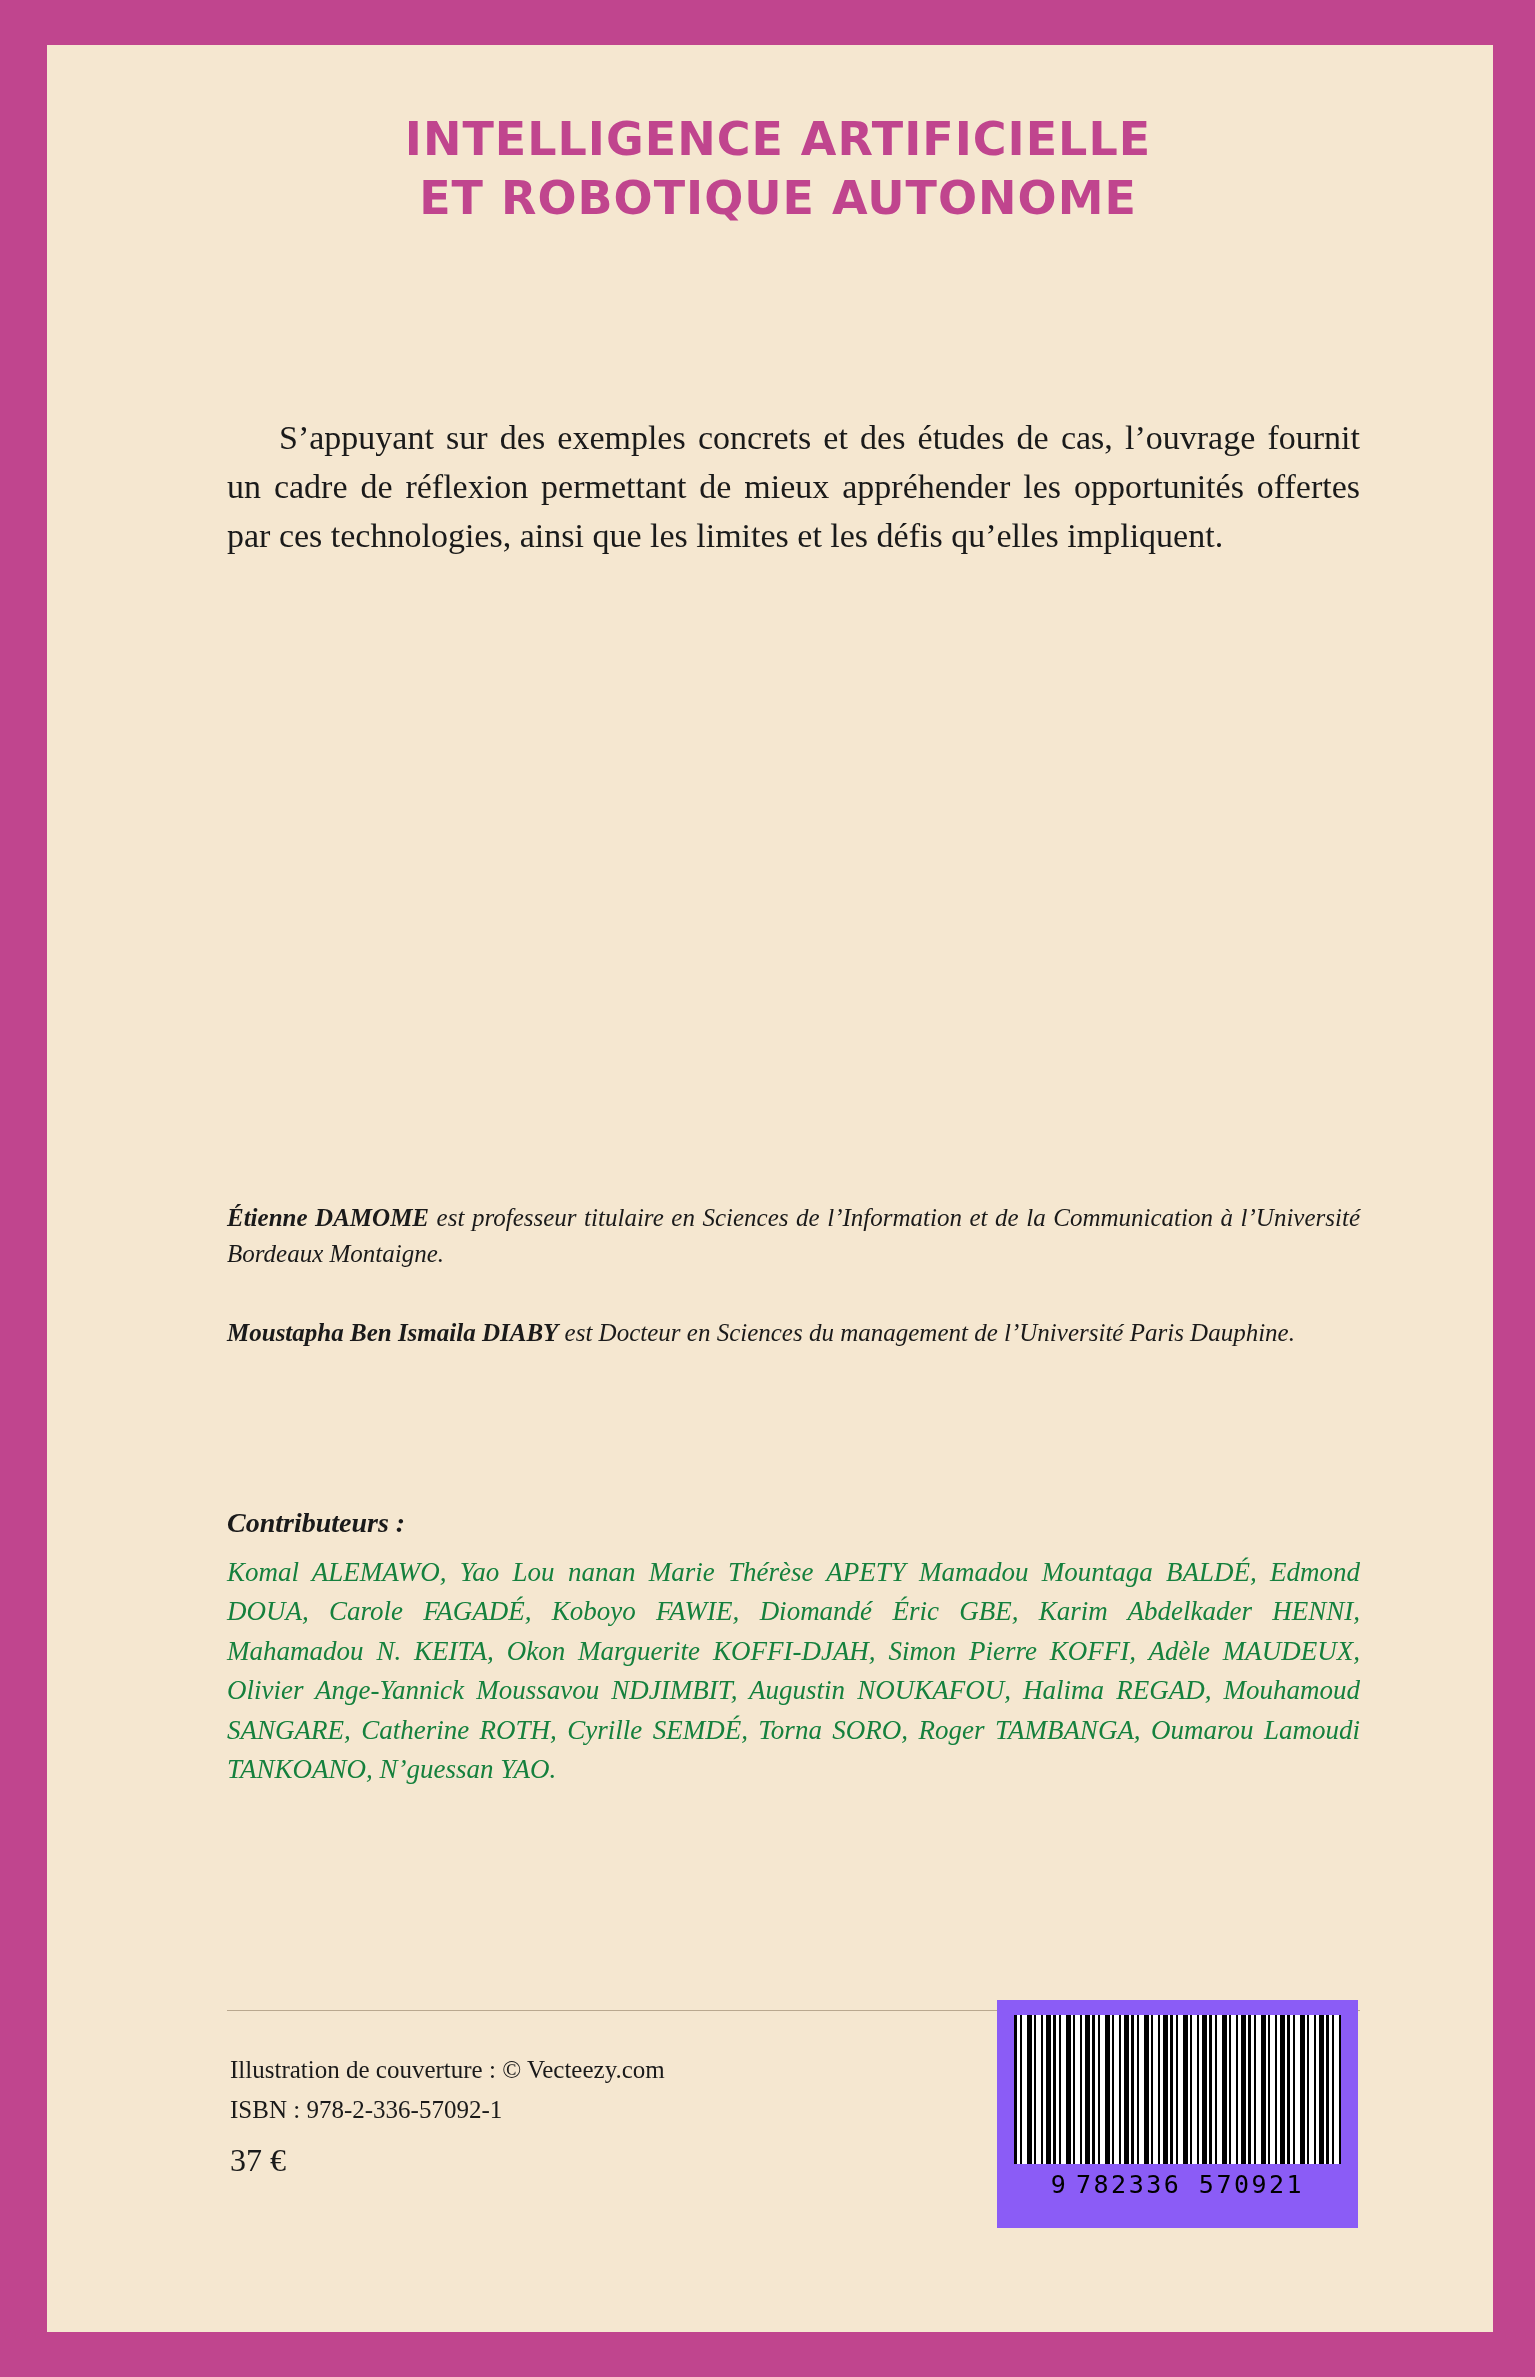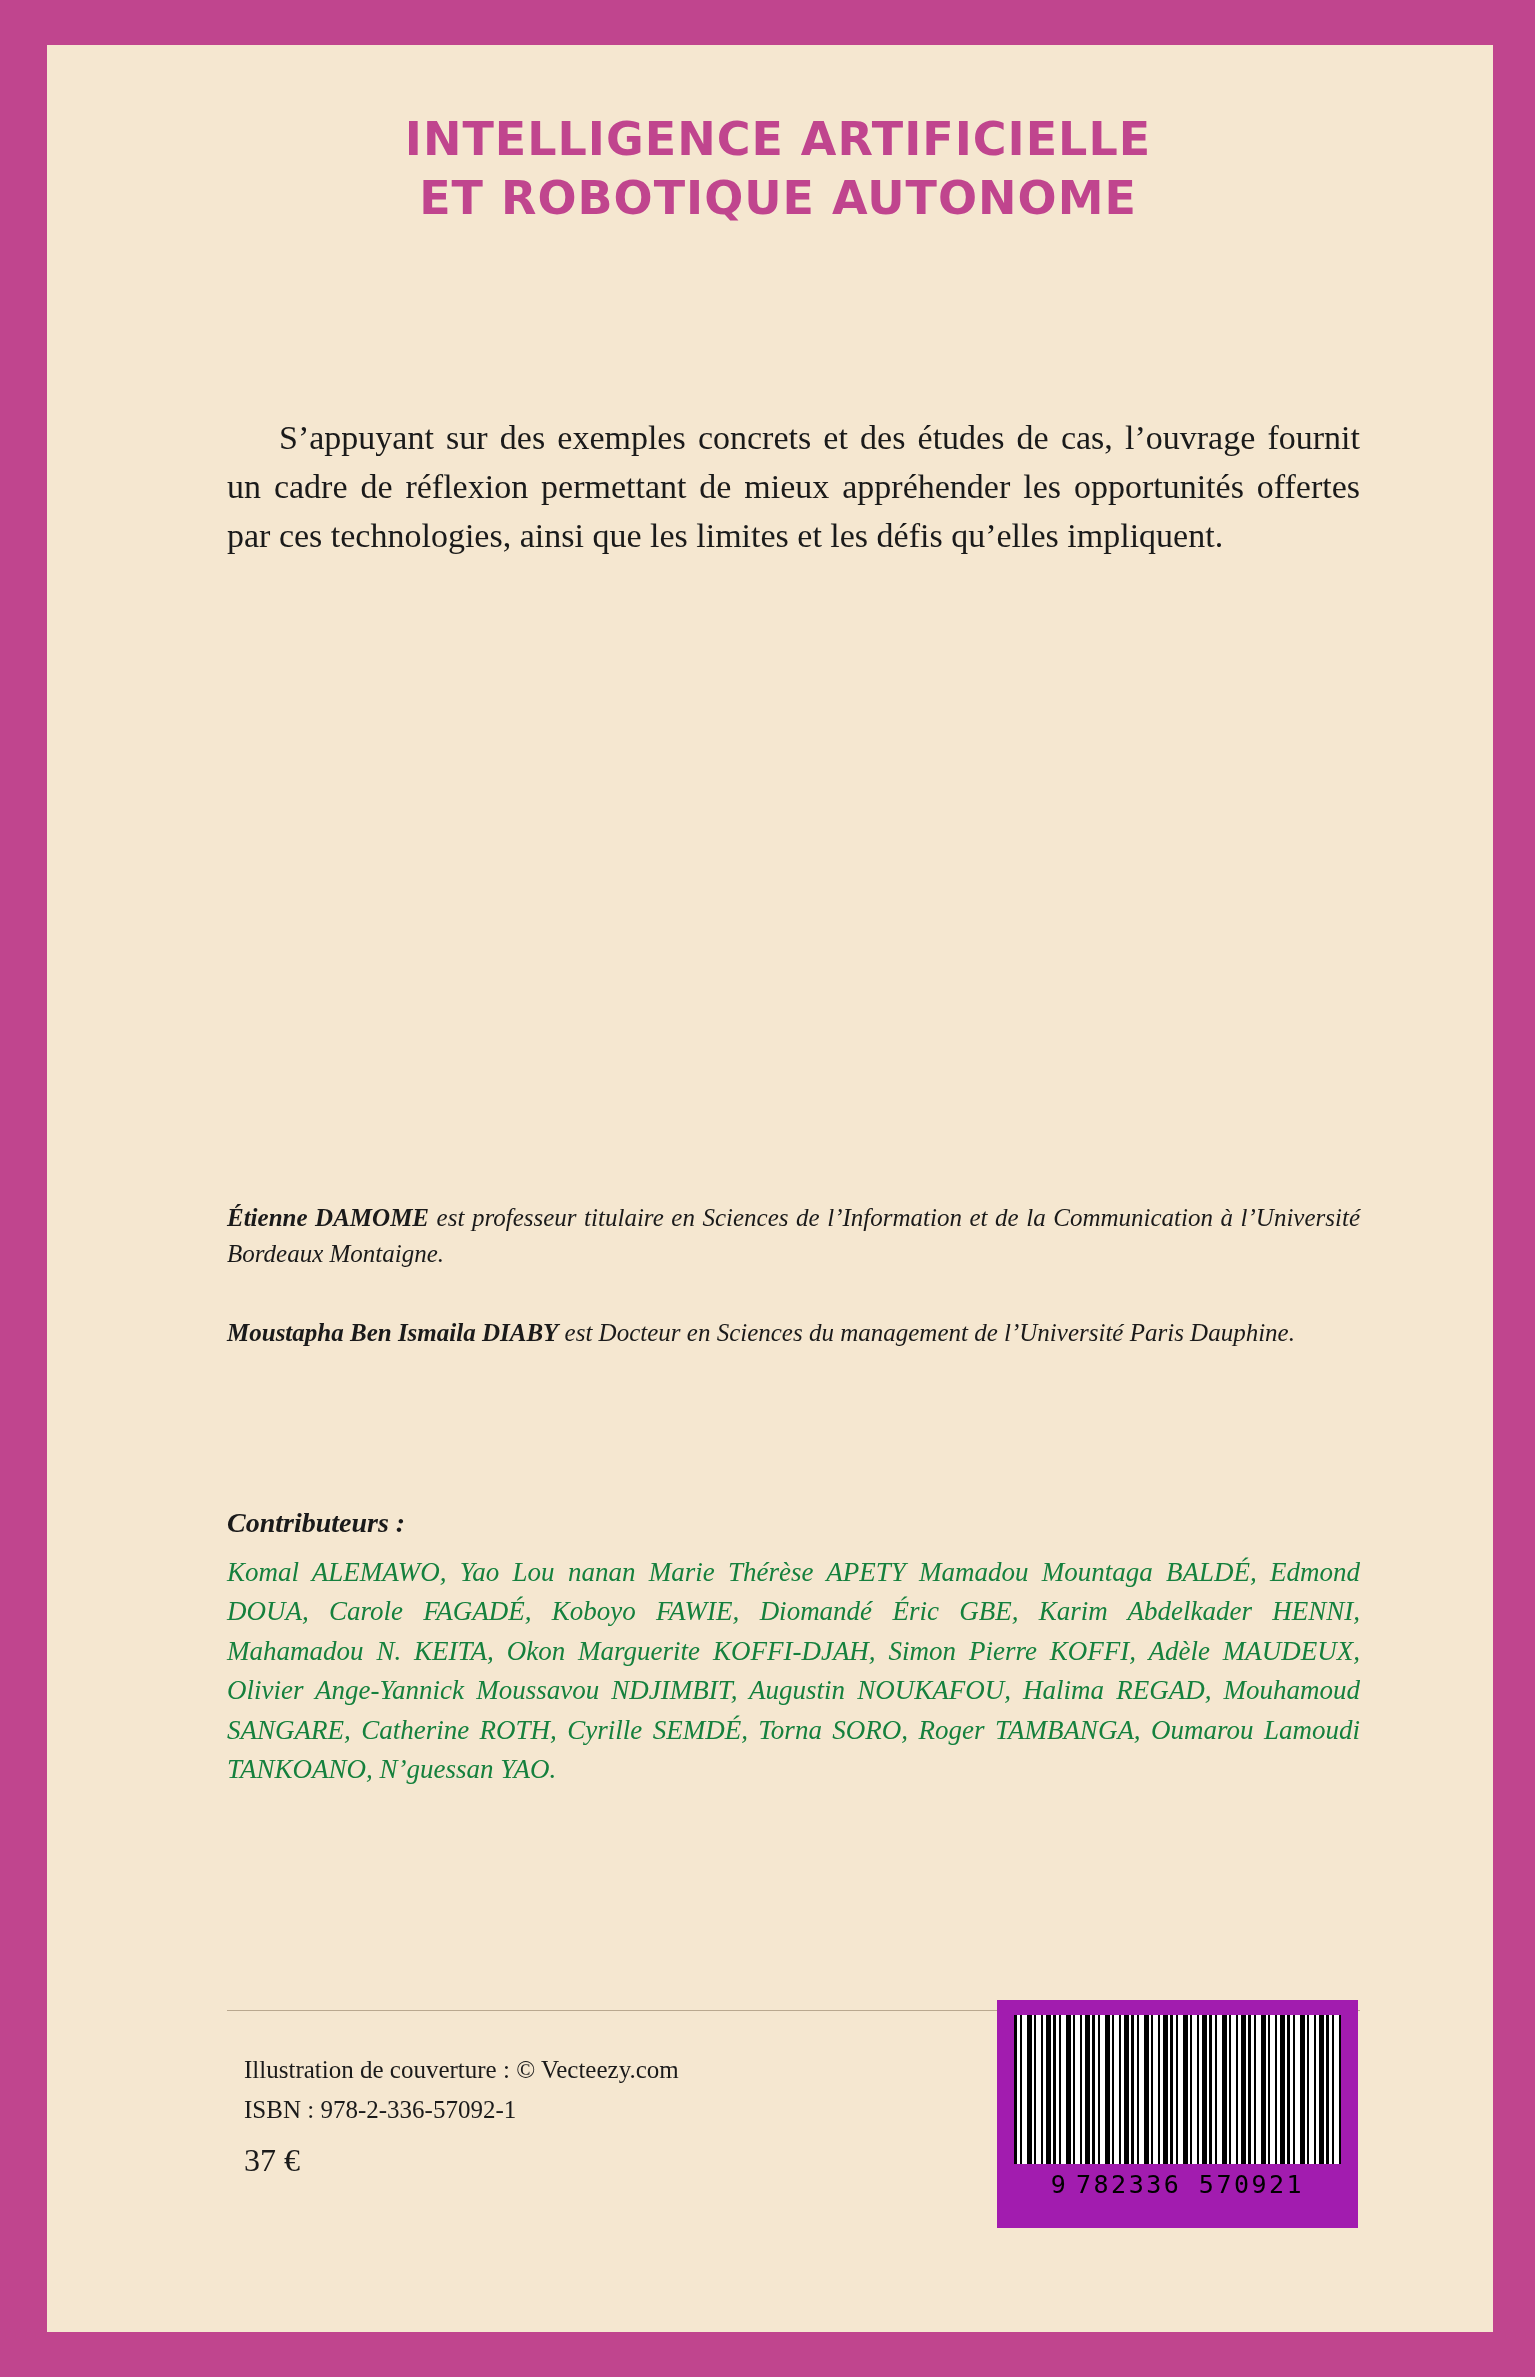--- a/index.html
+++ b/index.html
@@ -113,38 +113,38 @@
   .rule {
     position: absolute;
     left: 180px;
     top: 1965px;
     width: 1133px;
     height: 0.8px;
     background: #b9a88f;
   }
   .footer {
     position: absolute;
-    left: 197px;
+    left: 183px;
     top: 2005px;
     width: 755px;
     font-size: 25px;
     line-height: 1.6;
     color: #1a1a1a;
   }
   .footer .price {
     font-size: 32px;
     margin-top: 5px;
   }
   .barcode-box {
     position: absolute;
     left: 950px;
     top: 1955px;
     width: 361px;
     height: 228px;
-    background: #a21caf;
+    background: #8b5cf6;
     display: flex;
     flex-direction: column;
     align-items: center;
     justify-content: flex-start;
     padding-top: 15px;
     box-sizing: border-box;
   }
   .barcode-bars {
     width: 327px;
     height: 149px;

